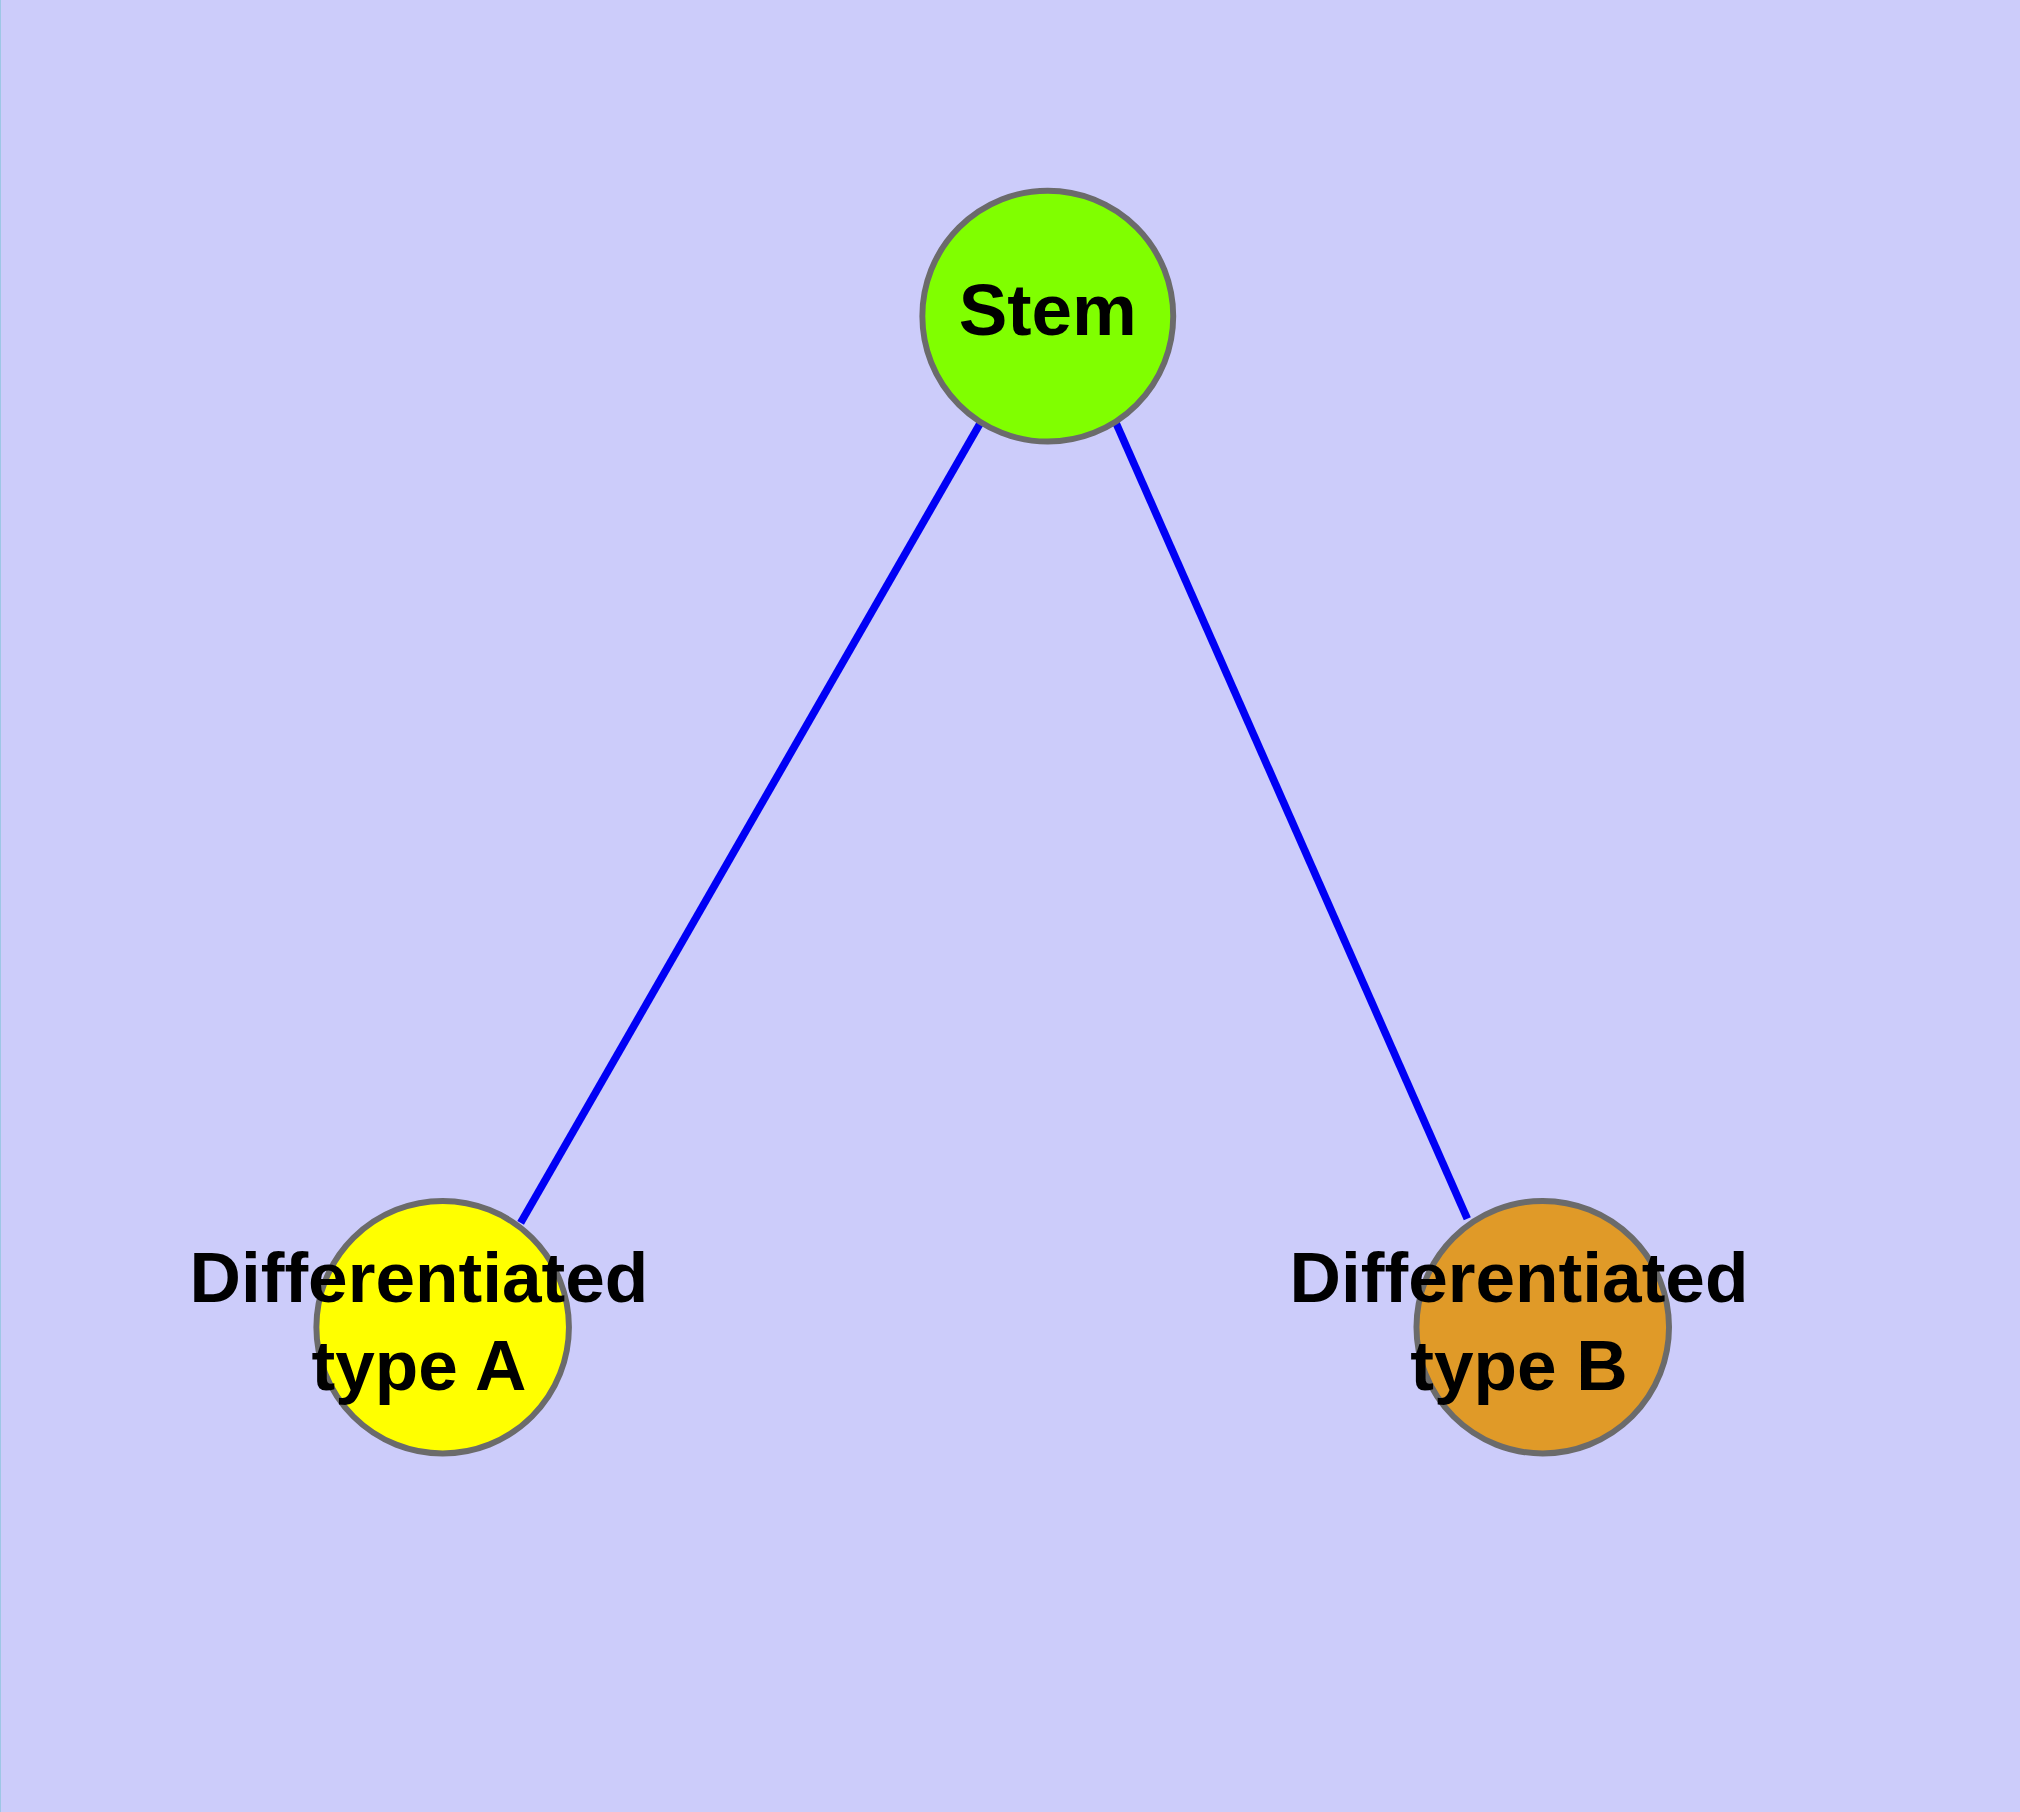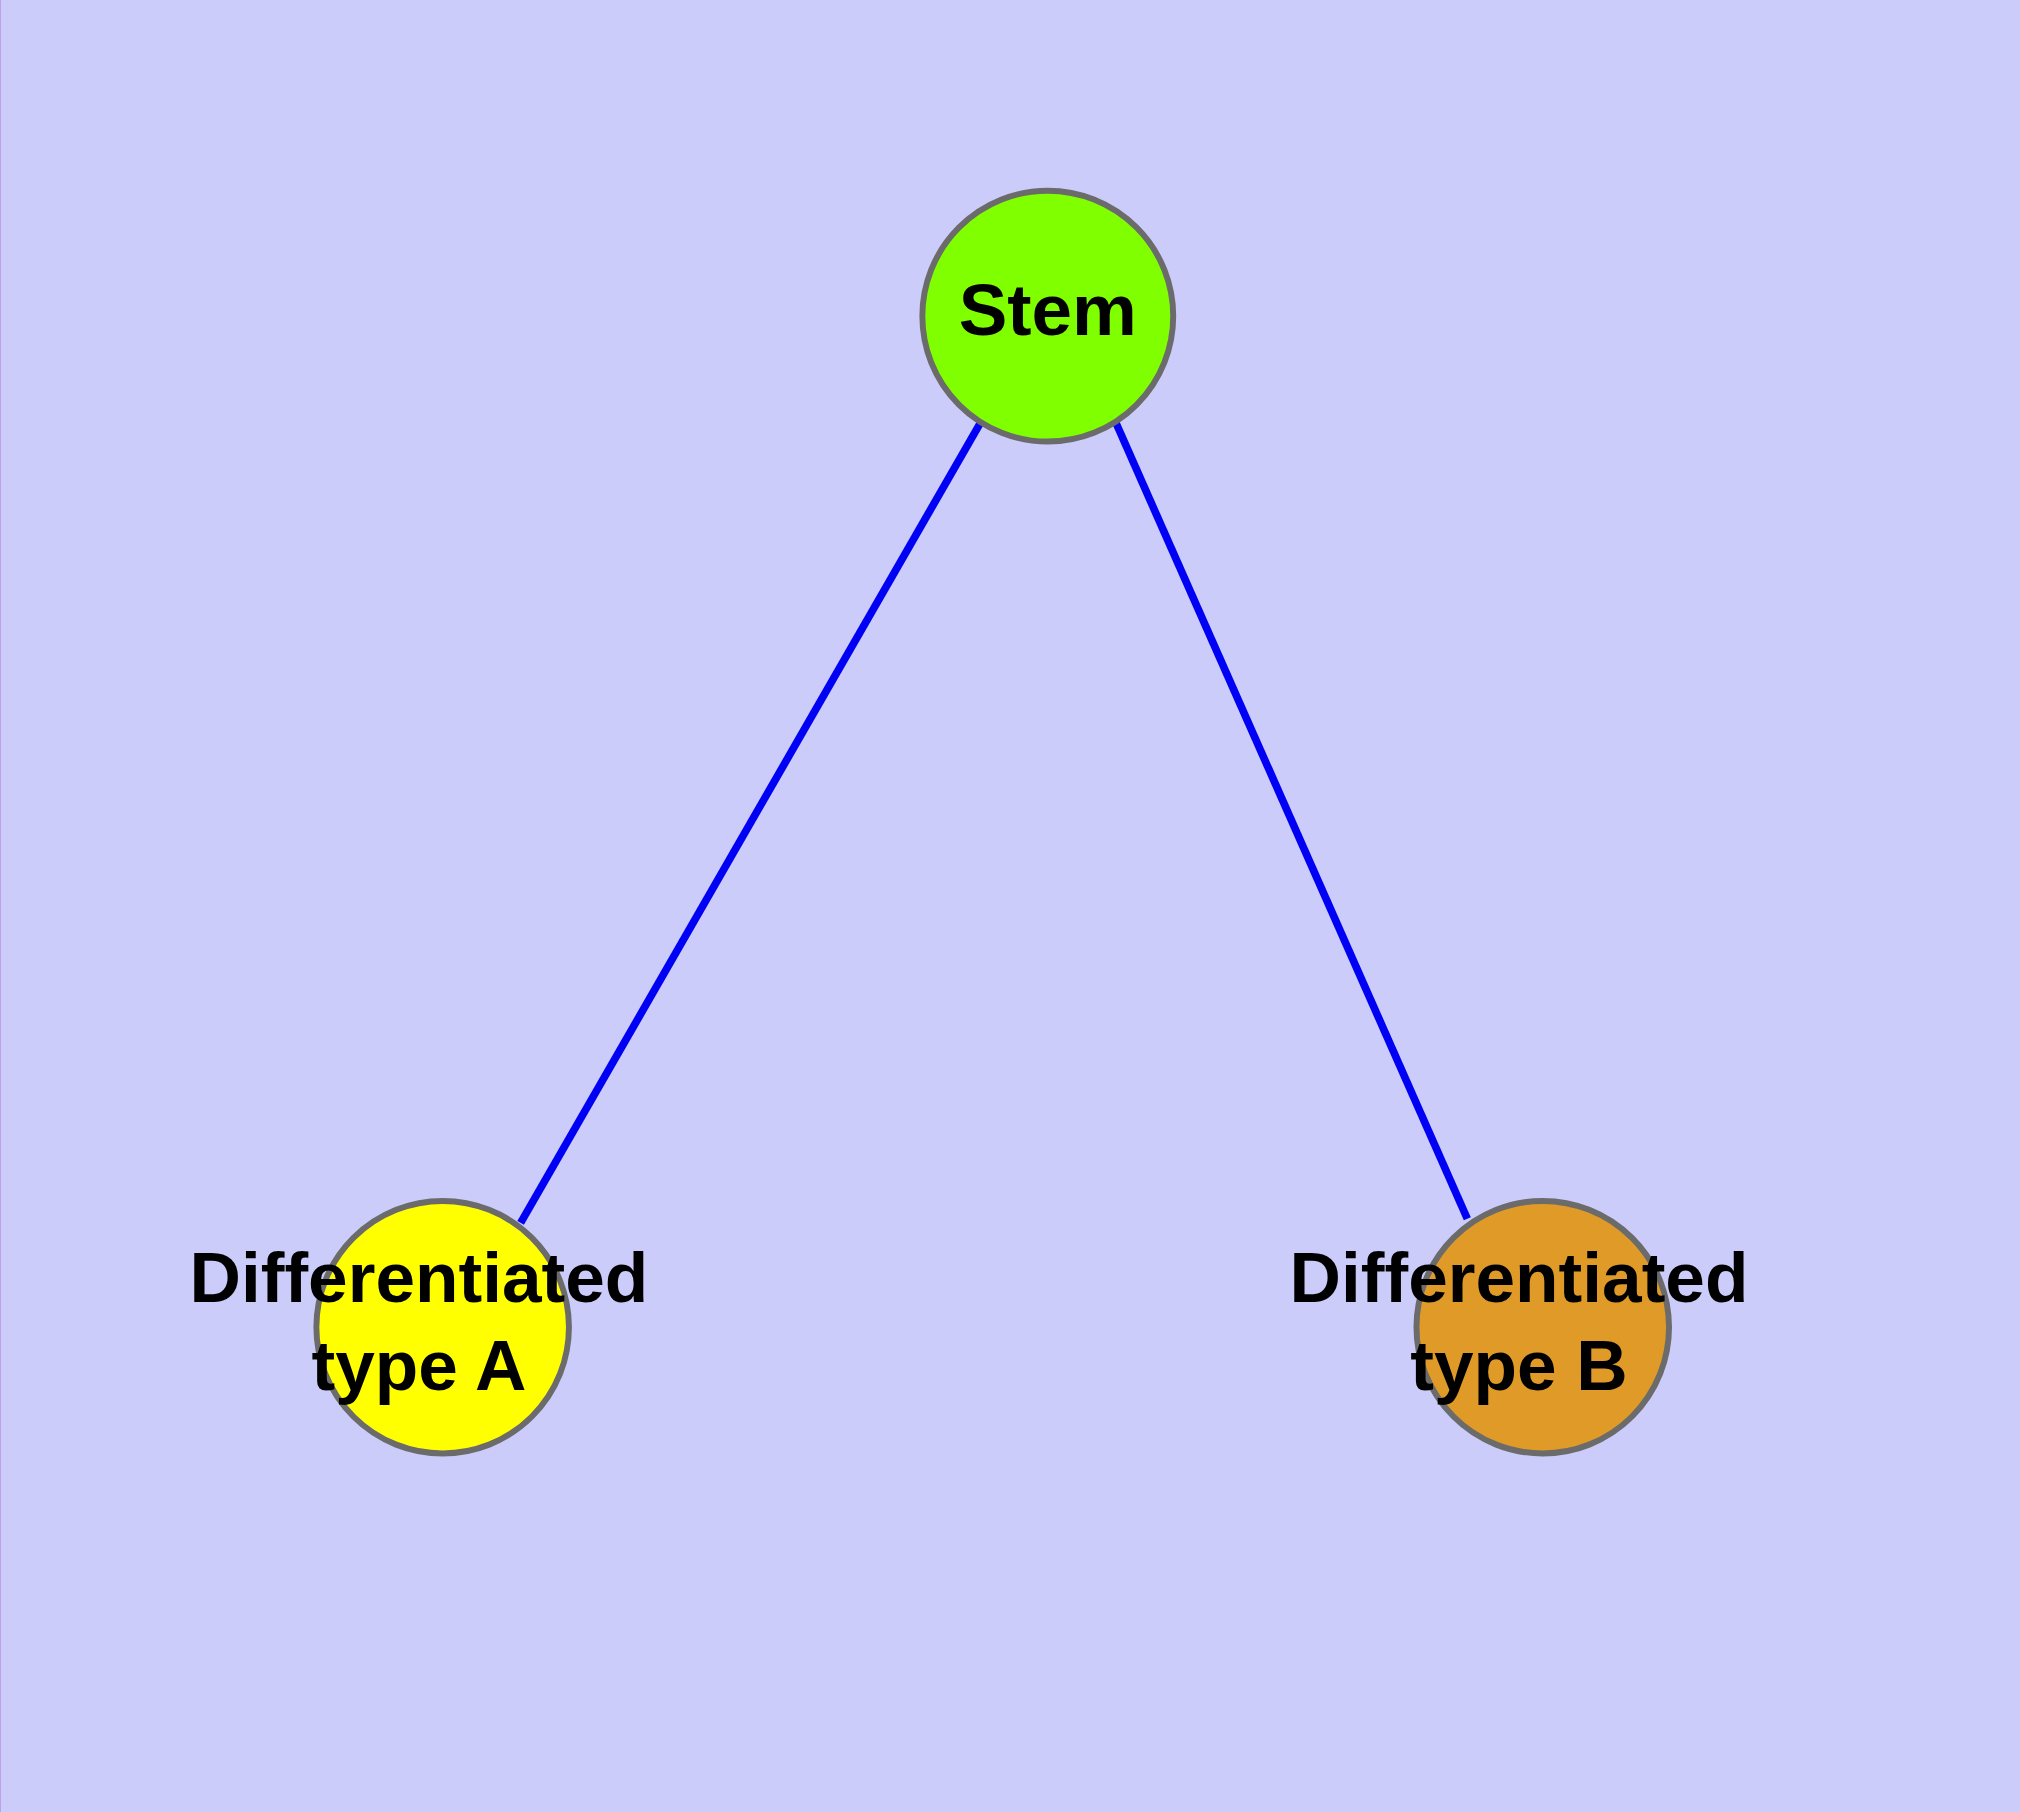--- a/index.html
+++ b/index.html
@@ -31,21 +31,21 @@
     font-weight: bold;
     fill: #000000;
     text-anchor: middle;
     dominant-baseline: middle;
     white-space: pre;
   }
 </style>
 </head>
 <body>
 
-<div id="canvas" style="width: 2021px; height: 1812px; background: #a21caf;">
+<div id="canvas" style="width: 2021px; height: 1812px; background: #14b8a6;">
   <svg id="graph-svg" viewBox="0 0 2384 2138" xmlns="http://www.w3.org/2000/svg" style="width: 2021px; height: 1812px;">
 
     <rect id="bg-rect" x="0" y="0" width="2384" height="2138" fill="#ccccfa"></rect>
 
     <g id="edges-layer">
         <line x1="1157" y1="498" x2="614" y2="1443" stroke="#0000f5" stroke-width="9" stroke-linecap="butt"></line>
         <line x1="1316" y1="498" x2="1731" y2="1438" stroke="#0000f5" stroke-width="9" stroke-linecap="butt"></line>
       </g>
     <g id="nodes-layer">
         <g>

